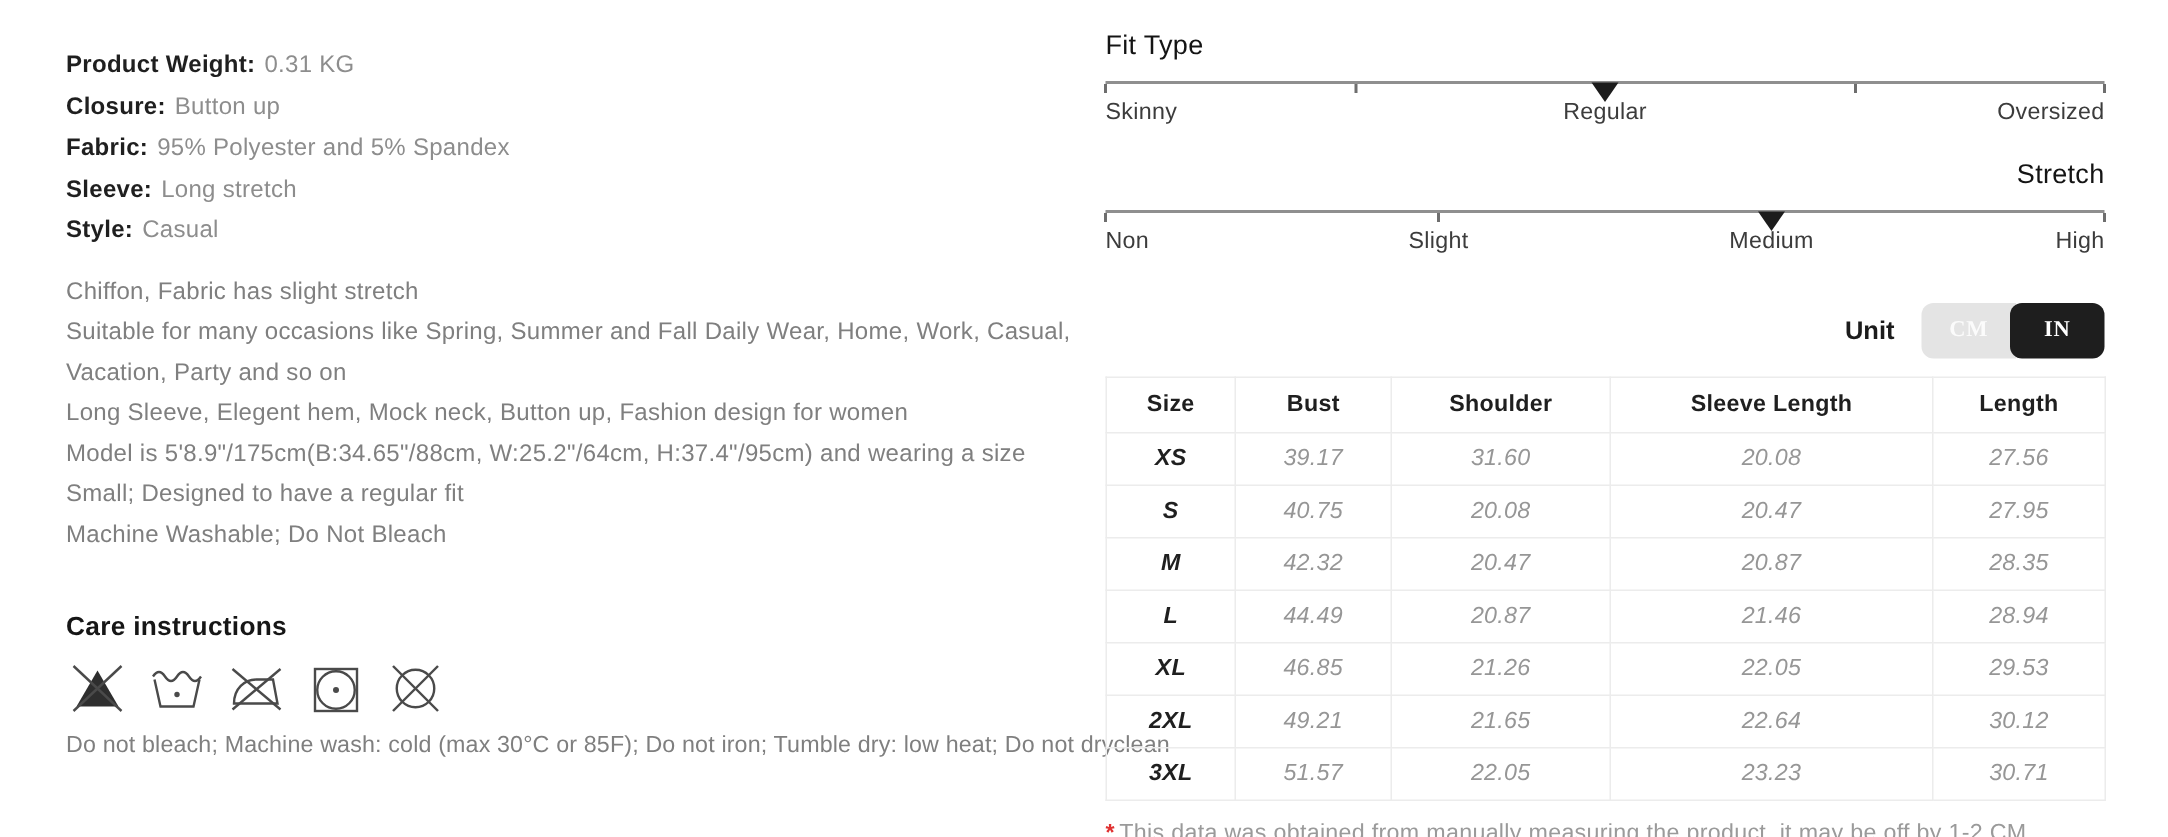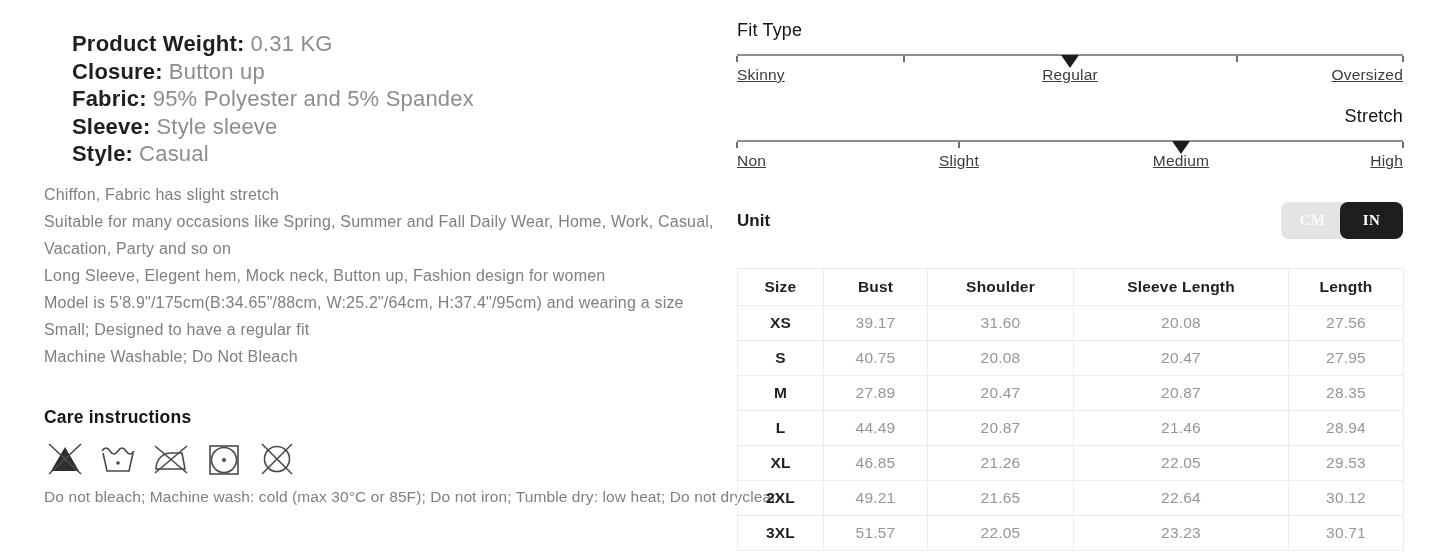--- a/index.html
+++ b/index.html
@@ -3,83 +3,83 @@
 <meta charset="utf-8">
 <style>
   * { box-sizing: border-box; margin: 0; padding: 0; }
   html,body { width:1445px; height:558px; background:#ffffff; overflow:hidden;
     font-family:"Liberation Sans","DejaVu Sans",sans-serif; }
 
   .left-col  { position:absolute; left:44px; top:30px;  width:682px; }
   .right-col { position:absolute; left:737px; top:20px; width:666px; }
 
   
-  .detail-row { font-size:22px; line-height:27.5px; color:#8d8d8d; letter-spacing:.2px;margin-left:28px; }
+  .detail-row { font-size:16px; line-height:27.5px; color:#8d8d8d; letter-spacing:.2px; }
   .detail-row .lbl { font-weight:700; color:#1f1f1f; margin-right:6px; }
 
   .description { margin-top:13px; }
   .description div { font-size:16px; line-height:27px; color:#7f7f7f; letter-spacing:.2px; }
 
   .care { margin-top:37px; }
   .care-title { font-size:17.5px; font-weight:700; color:#161616; letter-spacing:.2px;margin-top:24px; }
   .care-icons { margin-top:12px; display:flex; gap:11px; align-items:center; }
   .care-icons svg { display:block; }
   .care-text { margin-top:10px; font-size:15.5px; color:#7f7f7f; letter-spacing:.1px; white-space:nowrap; }
 
   
   .section-title { font-size:18px; font-weight:400; color:#141414; letter-spacing:.2px; }
   .track { position:relative; margin-top:13px; height:8px; border-top:2px solid #8f8f8f; }
   .tick  { position:absolute; top:0; width:2px; height:6px; background:#6e6e6e; transform:translateX(-50%); }
   .marker { position:absolute; top:-1px; transform:translateX(-50%);
             width:0; height:0; border-left:9px solid transparent; border-right:9px solid transparent;
             border-top:13px solid #1c1c1c; }
   .slider-labels { position:relative; height:24px; margin-top:4px; }
-  .slider-labels span { position:absolute; top:0; font-size:15.5px; color:#3c3c3c; letter-spacing:.2px;text-decoration:underline; }
+  .slider-labels span { position:absolute; top:0; font-size:15.5px; color:#3c3c3c; letter-spacing:.2px; }
   .lab-left   { left:0; }
   .lab-right  { right:0; }
   .lab-center { transform:translateX(-50%); }
 
   .stretch-block { margin-top:16px;text-align:right; }
 
   
-  .unit-row { margin-top:26px; display:flex; justify-content:space-between; align-items:center; gap:30px; }
+  .unit-row { margin-top:26px; display:flex; justify-content:flex-end; align-items:center; gap:18px; }
   .unit-label { font-size:17px; font-weight:700; color:#1c1c1c; }
   .unit-toggle { display:flex;font-family:Liberation Serif, serif; }
   .unit-btn { width:63px; height:37px; display:flex; align-items:center; justify-content:center;
               font-size:15px; font-weight:700; letter-spacing:.5px; cursor:pointer; }
   .unit-btn.cm { background:#e4e4e4; color:#fbfbfb; border-radius:8px 0 0 8px; }
   .unit-btn.in { background:#1e1e1e; color:#ffffff; border-radius:8px; margin-left:-4px; }
 
   
-  table.size-chart { margin-top:29px; width:666px; border-collapse:collapse; table-layout:fixed; }
+  table.size-chart { margin-top:12px; width:666px; border-collapse:collapse; table-layout:fixed; }
   .size-chart th, .size-chart td { border:1px solid #ececec; text-align:center; vertical-align:middle;
     font-size:15.5px; letter-spacing:.2px; }
   .size-chart th { height:37px; font-weight:700; color:#1f1f1f; }
-  .size-chart td { height:35px; color:#969696; }
+  .size-chart td { height:35px; color:#969696;font-style:italic; }
   .size-chart td.size-cell { font-weight:700; color:#1f1f1f; }
 
   .footnote { margin-top:13px; font-size:15.5px; color:#9a9a9a; letter-spacing:.2px; }
   .footnote .star { color:#e03131; font-weight:700; margin-right:3px; }
 </style>
 </head>
 <body>
 
 <div class="left-col">
 
   <div class="detail-row">
     <span class="lbl">Product Weight:</span><span>0.31 KG</span>
   </div>
   <div class="detail-row">
     <span class="lbl">Closure:</span><span>Button up</span>
   </div>
   <div class="detail-row">
     <span class="lbl">Fabric:</span><span>95% Polyester and 5% Spandex</span>
   </div>
   <div class="detail-row">
-    <span class="lbl">Sleeve:</span><span>Style sleeve</span>
+    <span class="lbl">Sleeve:</span><span>Long stretch</span>
   </div>
   <div class="detail-row">
     <span class="lbl">Style:</span><span>Casual</span>
   </div>
 
   <div class="description">
     <div>Chiffon, Fabric has slight stretch</div>
     <div>Suitable for many occasions like Spring, Summer and Fall Daily Wear, Home, Work, Casual, Vacation, Party and so on</div>
     <div>Long Sleeve, Elegent hem, Mock neck, Button up, Fashion design for women</div>
     <div>Model is 5'8.9"/175cm(B:34.65"/88cm, W:25.2"/64cm, H:37.4"/95cm) and wearing a size Small; Designed to have a regular fit</div>
@@ -203,21 +203,21 @@
       </tr>
       <tr>
         <td class="size-cell">S</td>
         <td>40.75</td>
         <td>20.08</td>
         <td>20.47</td>
         <td>27.95</td>
       </tr>
       <tr>
         <td class="size-cell">M</td>
-        <td>27.89</td>
+        <td>42.32</td>
         <td>20.47</td>
         <td>20.87</td>
         <td>28.35</td>
       </tr>
       <tr>
         <td class="size-cell">L</td>
         <td>44.49</td>
         <td>20.87</td>
         <td>21.46</td>
         <td>28.94</td>

